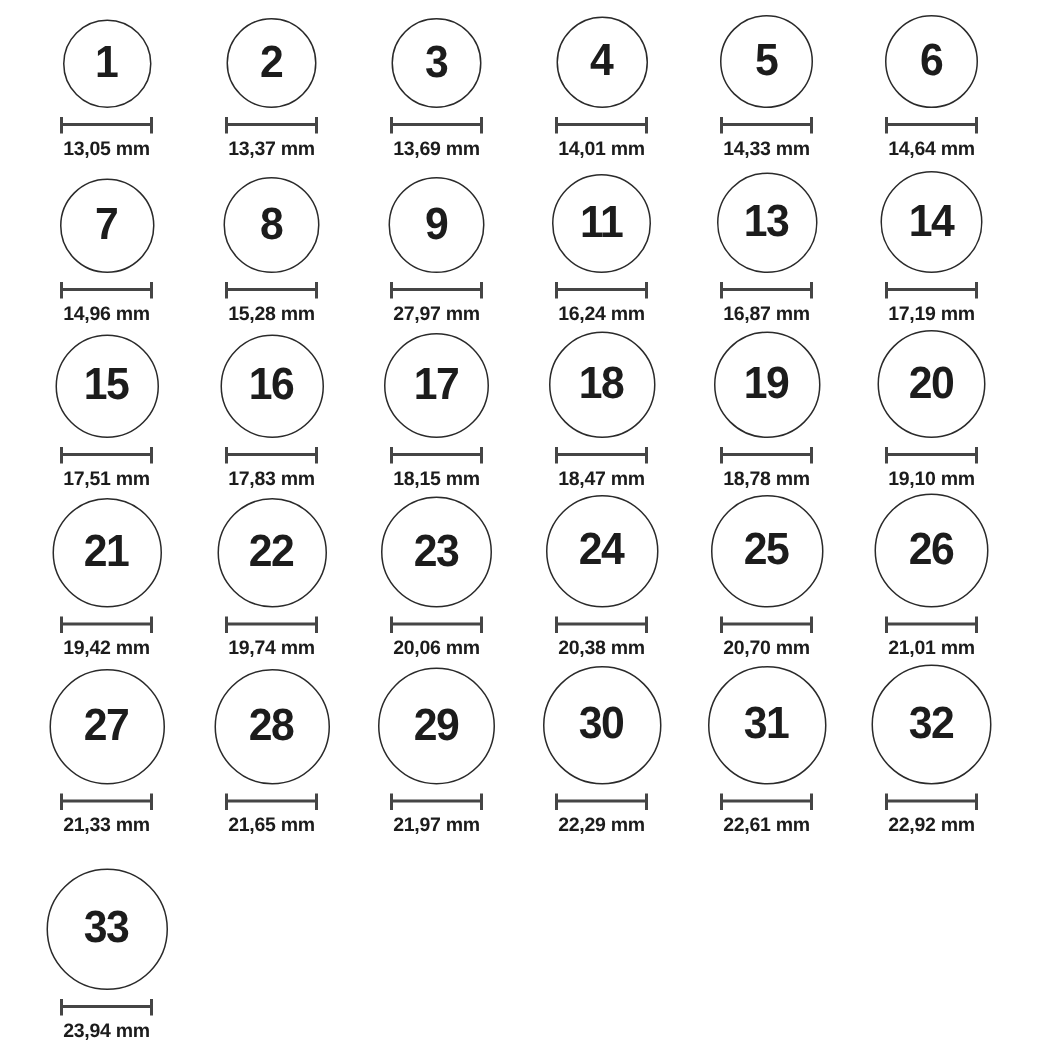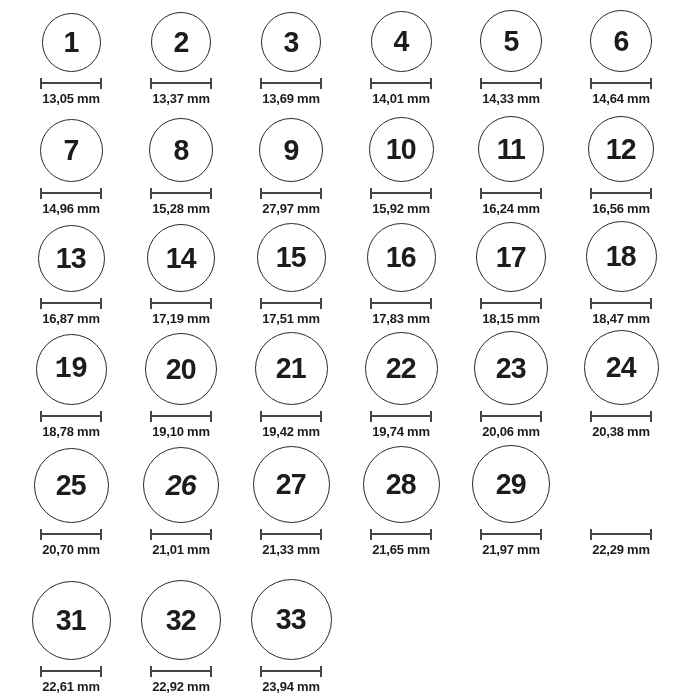--- a/index.html
+++ b/index.html
@@ -182,55 +182,33 @@
       <span class="num">9</span>
     </div>
     <div class="measure">
       <span class="tick"></span>
       <span class="mline"></span>
       <span class="tick"></span>
     </div>
     <div class="mlabel">27,97 mm</div>
   </div>
 
-  <div class="cell">
-    <div class="circle" style="width: 65px; height: 65px;">
-      <span class="num">10</span>
-    </div>
-    <div class="measure">
-      <span class="tick"></span>
-      <span class="mline"></span>
-      <span class="tick"></span>
-    </div>
-    <div class="mlabel">15,92 mm</div>
-  </div>
 
   <div class="cell">
     <div class="circle" style="width: 66px; height: 66px;">
       <span class="num">11</span>
     </div>
     <div class="measure">
       <span class="tick"></span>
       <span class="mline"></span>
       <span class="tick"></span>
     </div>
     <div class="mlabel">16,24 mm</div>
   </div>
 
-  <div class="cell">
-    <div class="circle" style="width: 66px; height: 66px;">
-      <span class="num">12</span>
-    </div>
-    <div class="measure">
-      <span class="tick"></span>
-      <span class="mline"></span>
-      <span class="tick"></span>
-    </div>
-    <div class="mlabel">16,56 mm</div>
-  </div>
 
   <div class="cell">
     <div class="circle" style="width: 67px; height: 67px;">
       <span class="num">13</span>
     </div>
     <div class="measure">
       <span class="tick"></span>
       <span class="mline"></span>
       <span class="tick"></span>
     </div>
@@ -291,21 +269,21 @@
     </div>
     <div class="measure">
       <span class="tick"></span>
       <span class="mline"></span>
       <span class="tick"></span>
     </div>
     <div class="mlabel">18,47 mm</div>
   </div>
 
   <div class="cell">
-    <div class="circle" style="width: 71px; height: 71px; font-family: Liberation Mono, monospace;">
+    <div class="circle" style="width: 71px; height: 71px;">
       <span class="num">19</span>
     </div>
     <div class="measure">
       <span class="tick"></span>
       <span class="mline"></span>
       <span class="tick"></span>
     </div>
     <div class="mlabel">18,78 mm</div>
   </div>
 
@@ -375,21 +353,21 @@
     </div>
     <div class="measure">
       <span class="tick"></span>
       <span class="mline"></span>
       <span class="tick"></span>
     </div>
     <div class="mlabel">20,70 mm</div>
   </div>
 
   <div class="cell">
-    <div class="circle" style="width: 76px; height: 76px; font-style: italic;">
+    <div class="circle" style="width: 76px; height: 76px;">
       <span class="num">26</span>
     </div>
     <div class="measure">
       <span class="tick"></span>
       <span class="mline"></span>
       <span class="tick"></span>
     </div>
     <div class="mlabel">21,01 mm</div>
   </div>
 
@@ -423,20 +401,23 @@
     </div>
     <div class="measure">
       <span class="tick"></span>
       <span class="mline"></span>
       <span class="tick"></span>
     </div>
     <div class="mlabel">21,97 mm</div>
   </div>
 
   <div class="cell">
+    <div class="circle" style="width: 79px; height: 79px;">
+      <span class="num">30</span>
+    </div>
     <div class="measure">
       <span class="tick"></span>
       <span class="mline"></span>
       <span class="tick"></span>
     </div>
     <div class="mlabel">22,29 mm</div>
   </div>
 
   <div class="cell">
     <div class="circle" style="width: 79px; height: 79px;">

